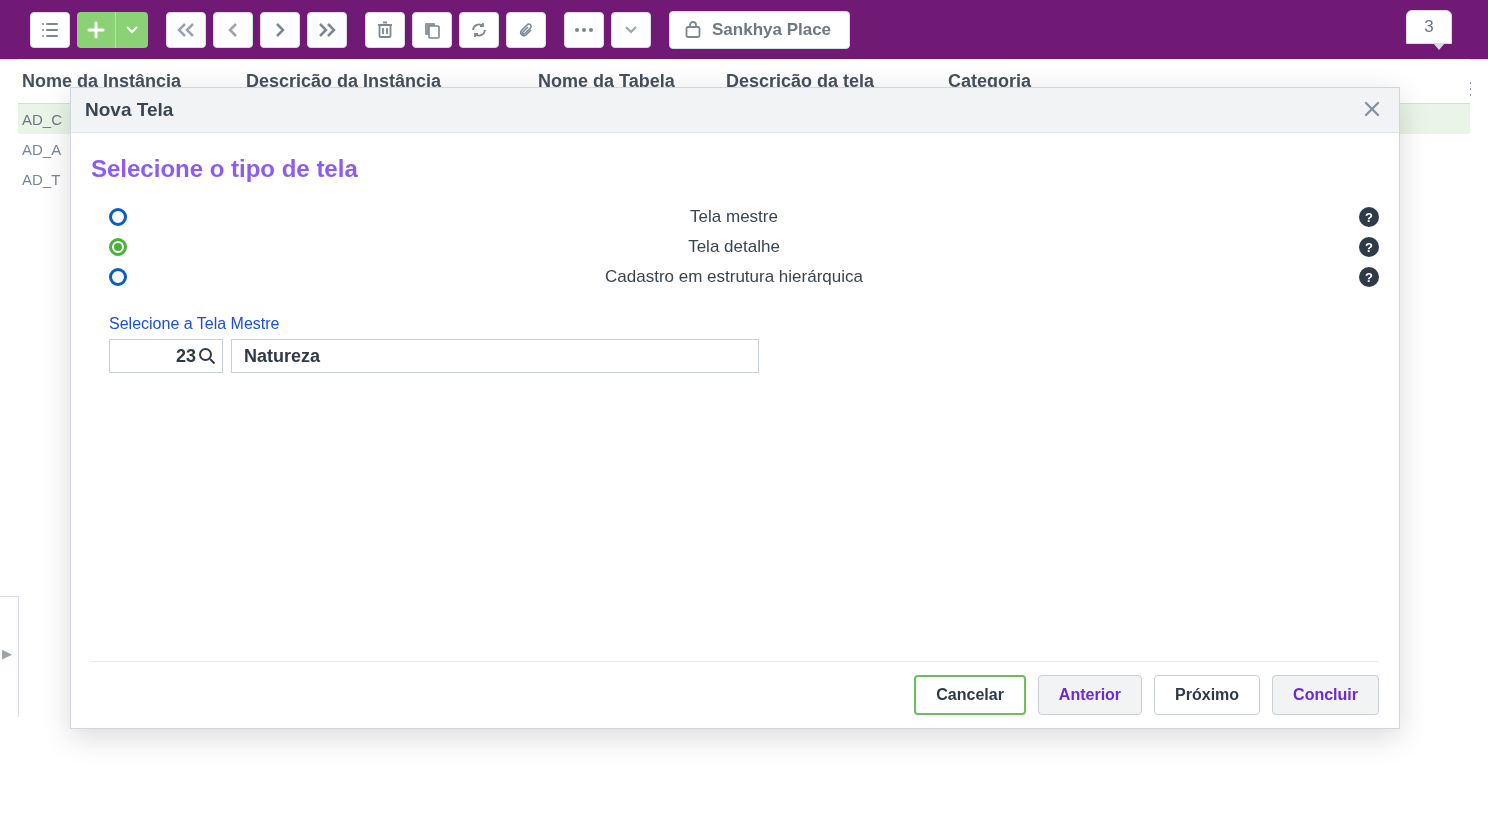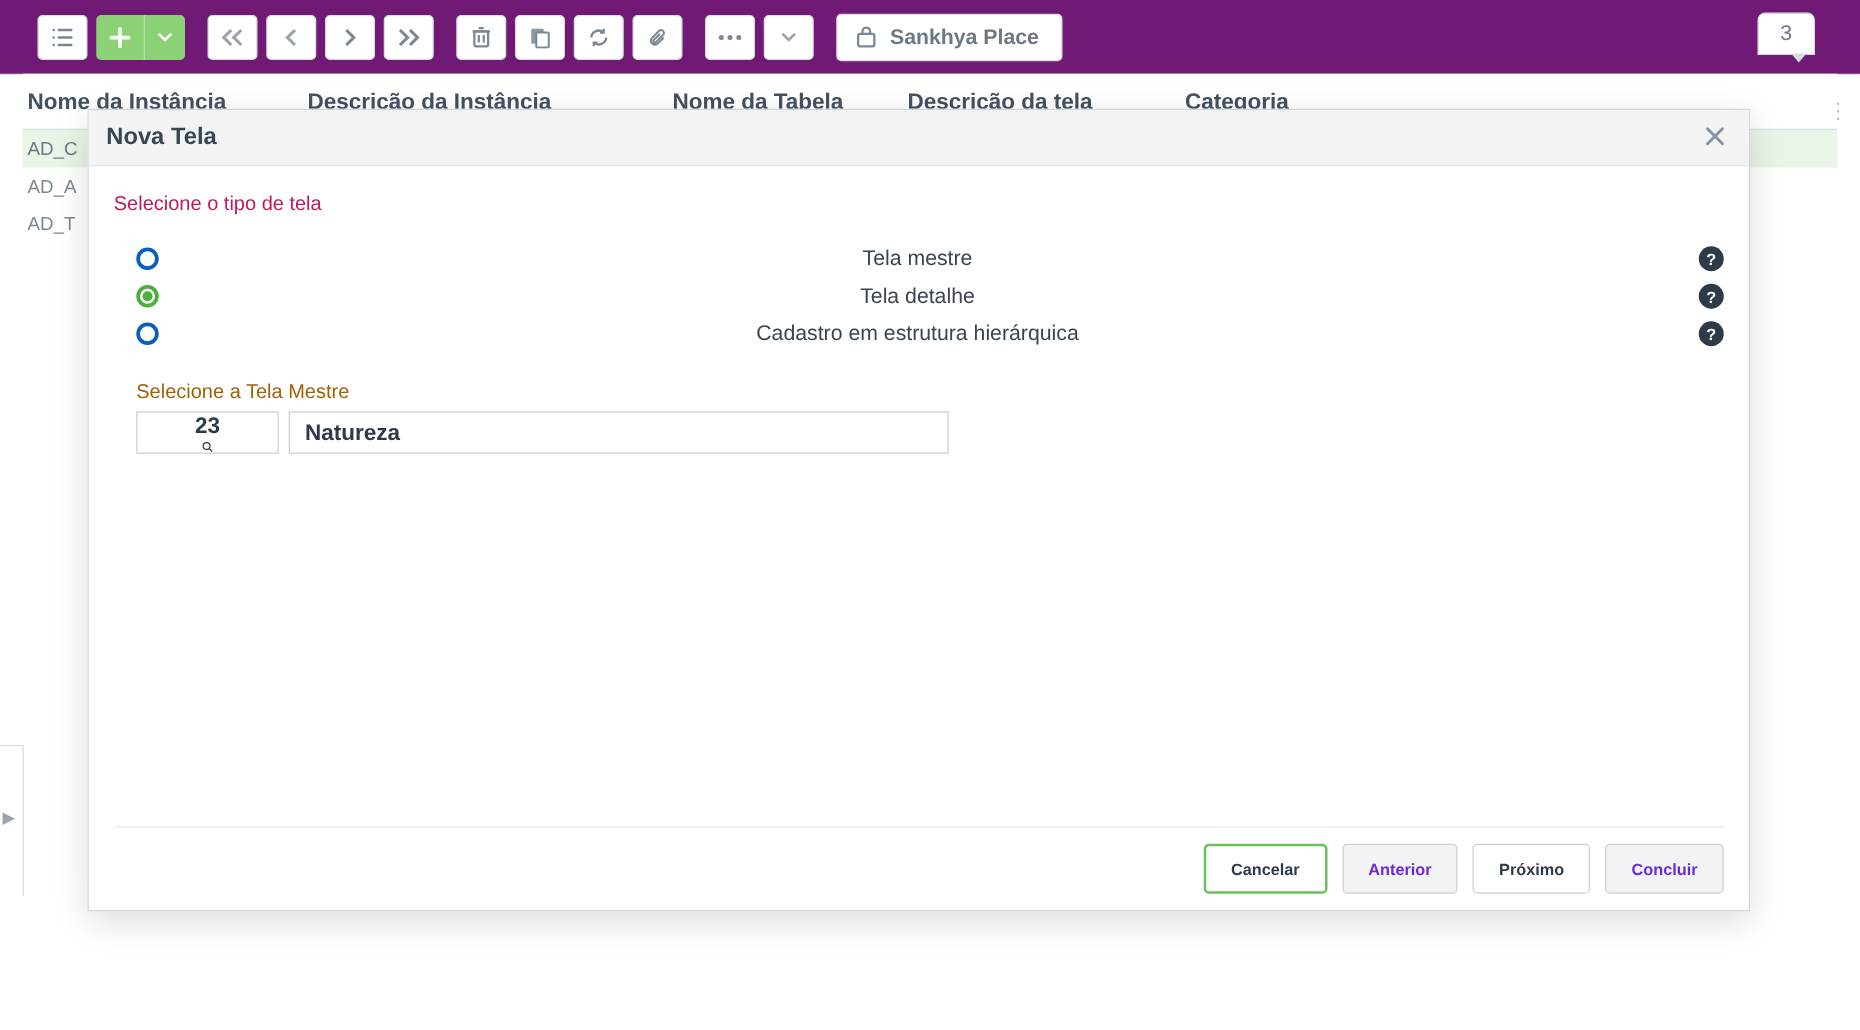--- a/index.html
+++ b/index.html
@@ -191,23 +191,23 @@
     color: #8a94a1;
     cursor: pointer;
     padding: 4px;
   }
   .modal-body {
     flex: 1;
     padding: 22px 20px 10px 20px;
     overflow: auto;
   }
   .section-title {
-    font-size: 16px;
-    font-weight: 400;
-    color: #be185d;
+    font-size: 24px;
+    font-weight: 700;
+    color: #8b5cf6;
     margin: 0 0 24px 0;
   }
   .radio-row {
     display: flex;
     align-items: center;
     gap: 12px;
     margin: 6px 0 10px 18px;
     font-size: 17px;
     color: #3a4552;
     justify-content: space-between;
@@ -241,21 +241,21 @@
     font-size: 13px;
     font-weight: 700;
     cursor: pointer;
     margin-left: 18px;
     flex: none;
   }
   .field-label {
     margin-top: 28px;
     margin-left: 18px;
     font-size: 16px;
-    color: #a16207;
+    color: #1d4ed8;
   }
   .lookup {
     margin-top: 6px;
     margin-left: 18px;
     display: flex;
     gap: 8px;
     align-items: stretch;
   }
   .lookup .code {
     width: 114px;
@@ -263,21 +263,20 @@
     border: 1px solid #c9cfd6;
     display: flex;
     align-items: center;
     justify-content: flex-end;
     padding: 0 6px;
     gap: 2px;
     font-size: 18px;
     font-weight: 700;
     color: #2e3a48;
     box-sizing: border-box;
-    flex-direction: column;
   }
   .lookup .name {
     width: 528px;
     height: 34px;
     border: 1px solid #c9cfd6;
     display: flex;
     align-items: center;
     padding: 0 10px;
     font-size: 18px;
     font-weight: 700;
@@ -300,21 +299,21 @@
     align-items: center;
     justify-content: flex-end;
     gap: 12px;
   }
   .mbtn {
     height: 40px;
     padding: 0 20px;
     border: 1px solid #c9cfd6;
     border-radius: 4px;
     background: #fff;
-    font-size: 13px;
+    font-size: 16px;
     font-weight: 700;
     color: #2e3a48;
     cursor: pointer;
     display: inline-flex;
     align-items: center;
   }
   .mbtn.primary {
     border: 2px solid #6cc05b;
     color: #2e3a48;
   }

